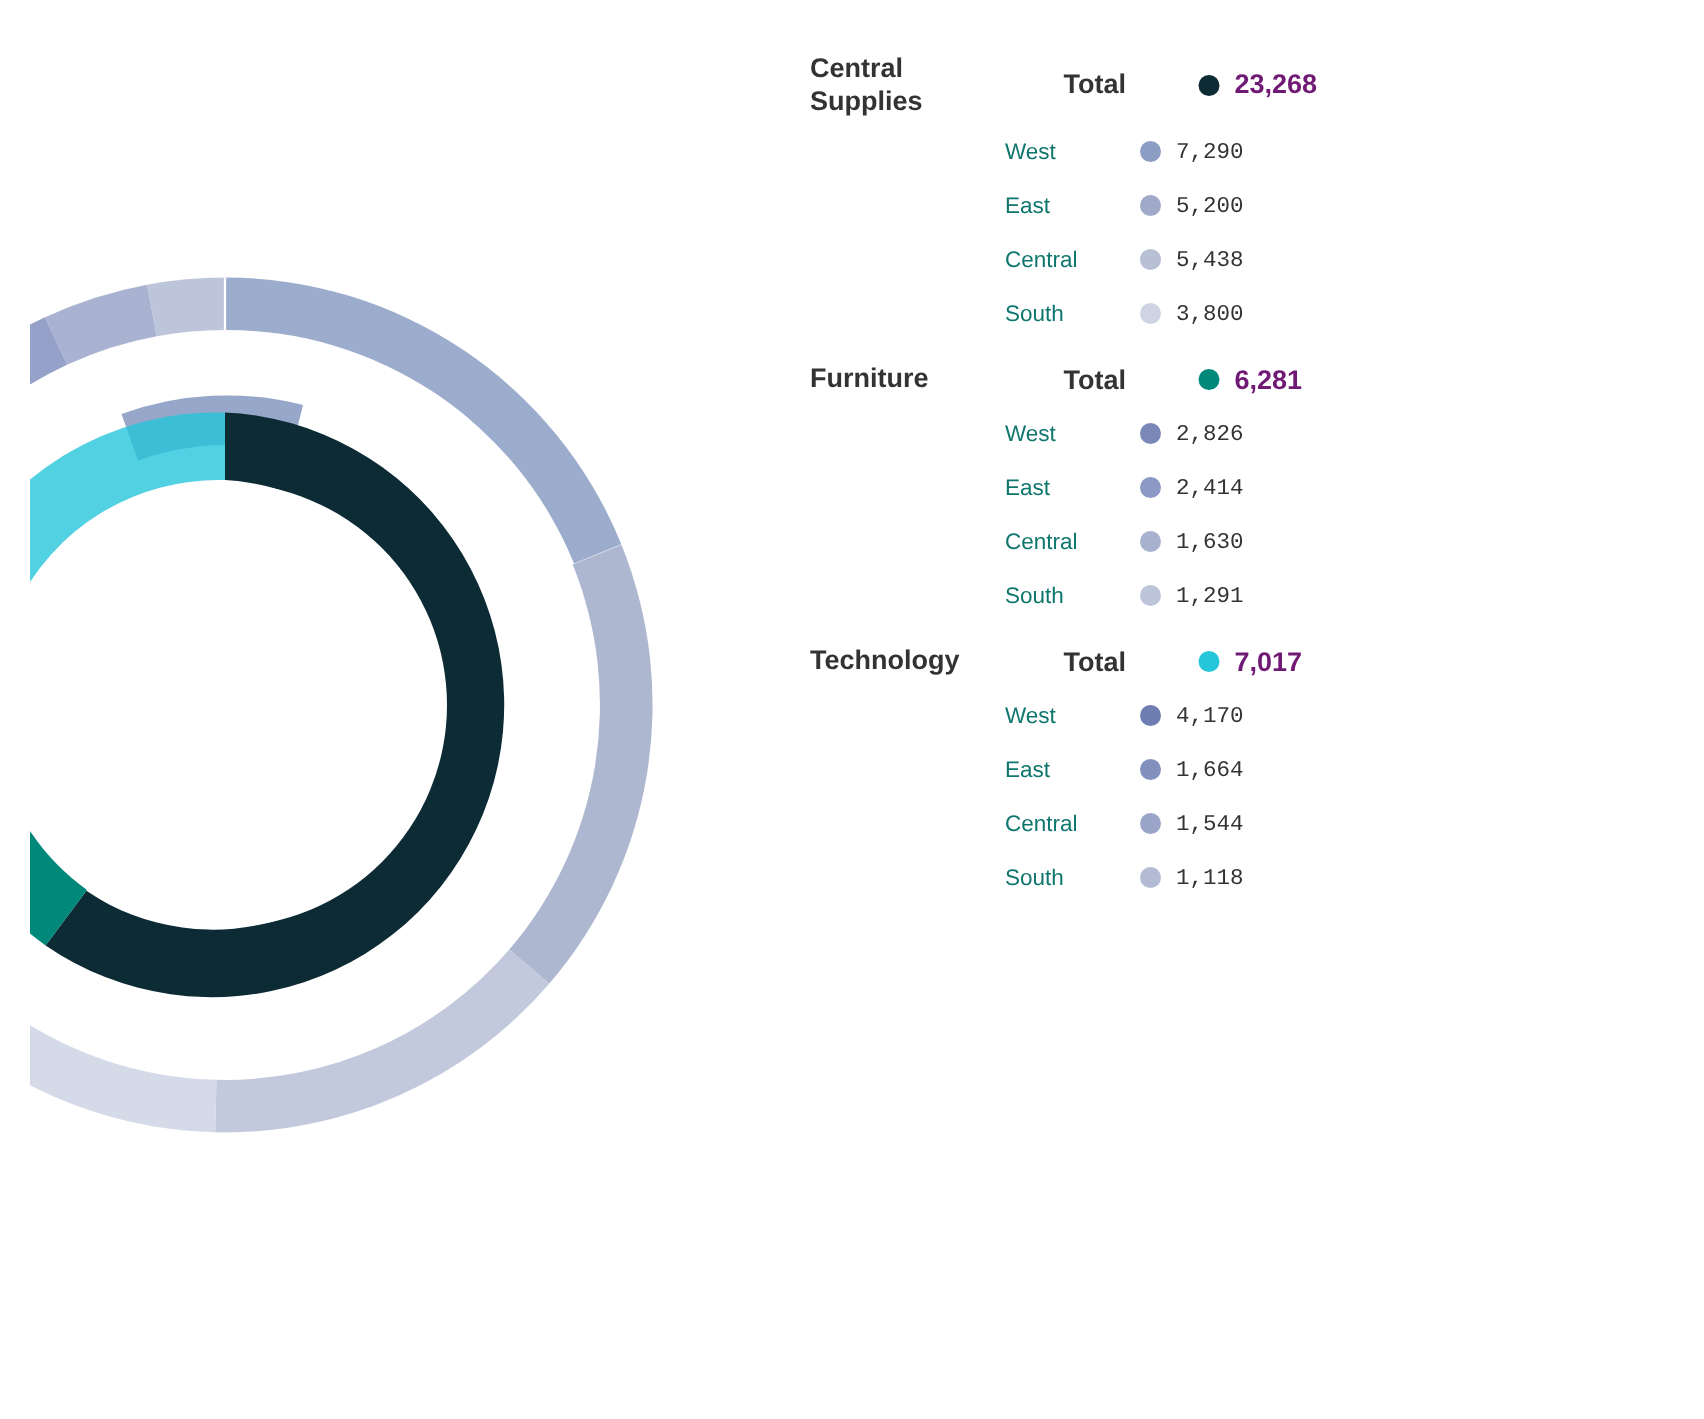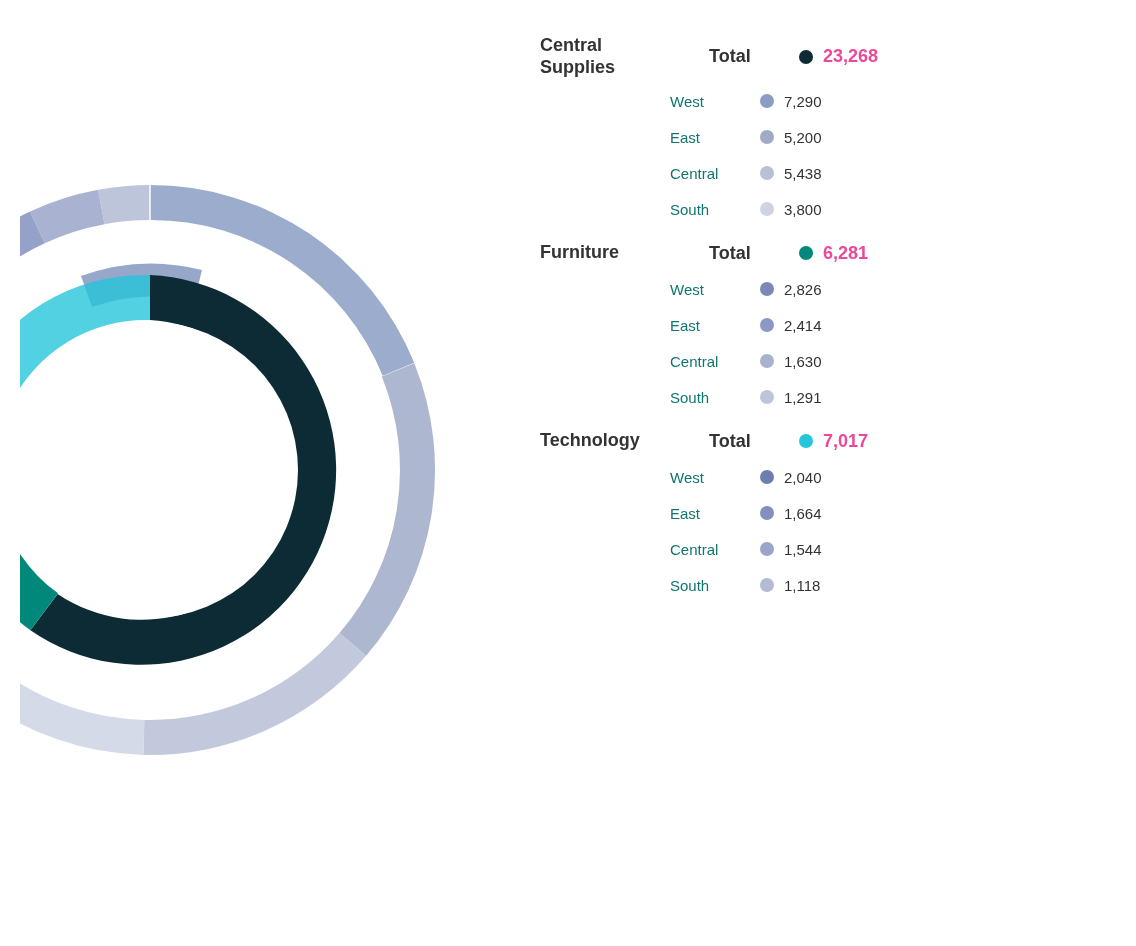--- a/index.html
+++ b/index.html
@@ -84,26 +84,27 @@
       border-radius: 50%;
       margin-right: 10px;
       flex-shrink: 0;
     }
 
     .legend-value {
       font-size: 15px;
       color: #333;
       font-weight: 400;
       min-width: 60px;
+      font-family: Liberation Mono, monospace;
     }
 
     .legend-total-value {
       font-size: 18px;
       font-weight: 700;
-      color: #ec4899;
+      color: #701a75;
     }
   </style>
 </head>
 <body>
 
 <div class="chart-container">
 
   <div class="donut-wrapper">
     <svg width="700" height="900" viewBox="0 0 700 900">
       <g transform="translate(350, 430)">
@@ -312,21 +313,21 @@
       <div class="legend-row">
         <span class="legend-category">Technology</span>
         <span class="legend-total-label">Total</span>
         <span class="legend-dot" style="background:#26c6da;"></span>
         <span class="legend-total-value">7,017</span>
       </div>
       <div class="legend-row">
         <span class="legend-category"></span>
         <span class="legend-region">West</span>
         <span class="legend-dot" style="background:#6e7eb0;"></span>
-        <span class="legend-value">2,040</span>
+        <span class="legend-value">4,170</span>
       </div>
       <div class="legend-row">
         <span class="legend-category"></span>
         <span class="legend-region">East</span>
         <span class="legend-dot" style="background:#8290be;"></span>
         <span class="legend-value">1,664</span>
       </div>
       <div class="legend-row">
         <span class="legend-category"></span>
         <span class="legend-region">Central</span>

